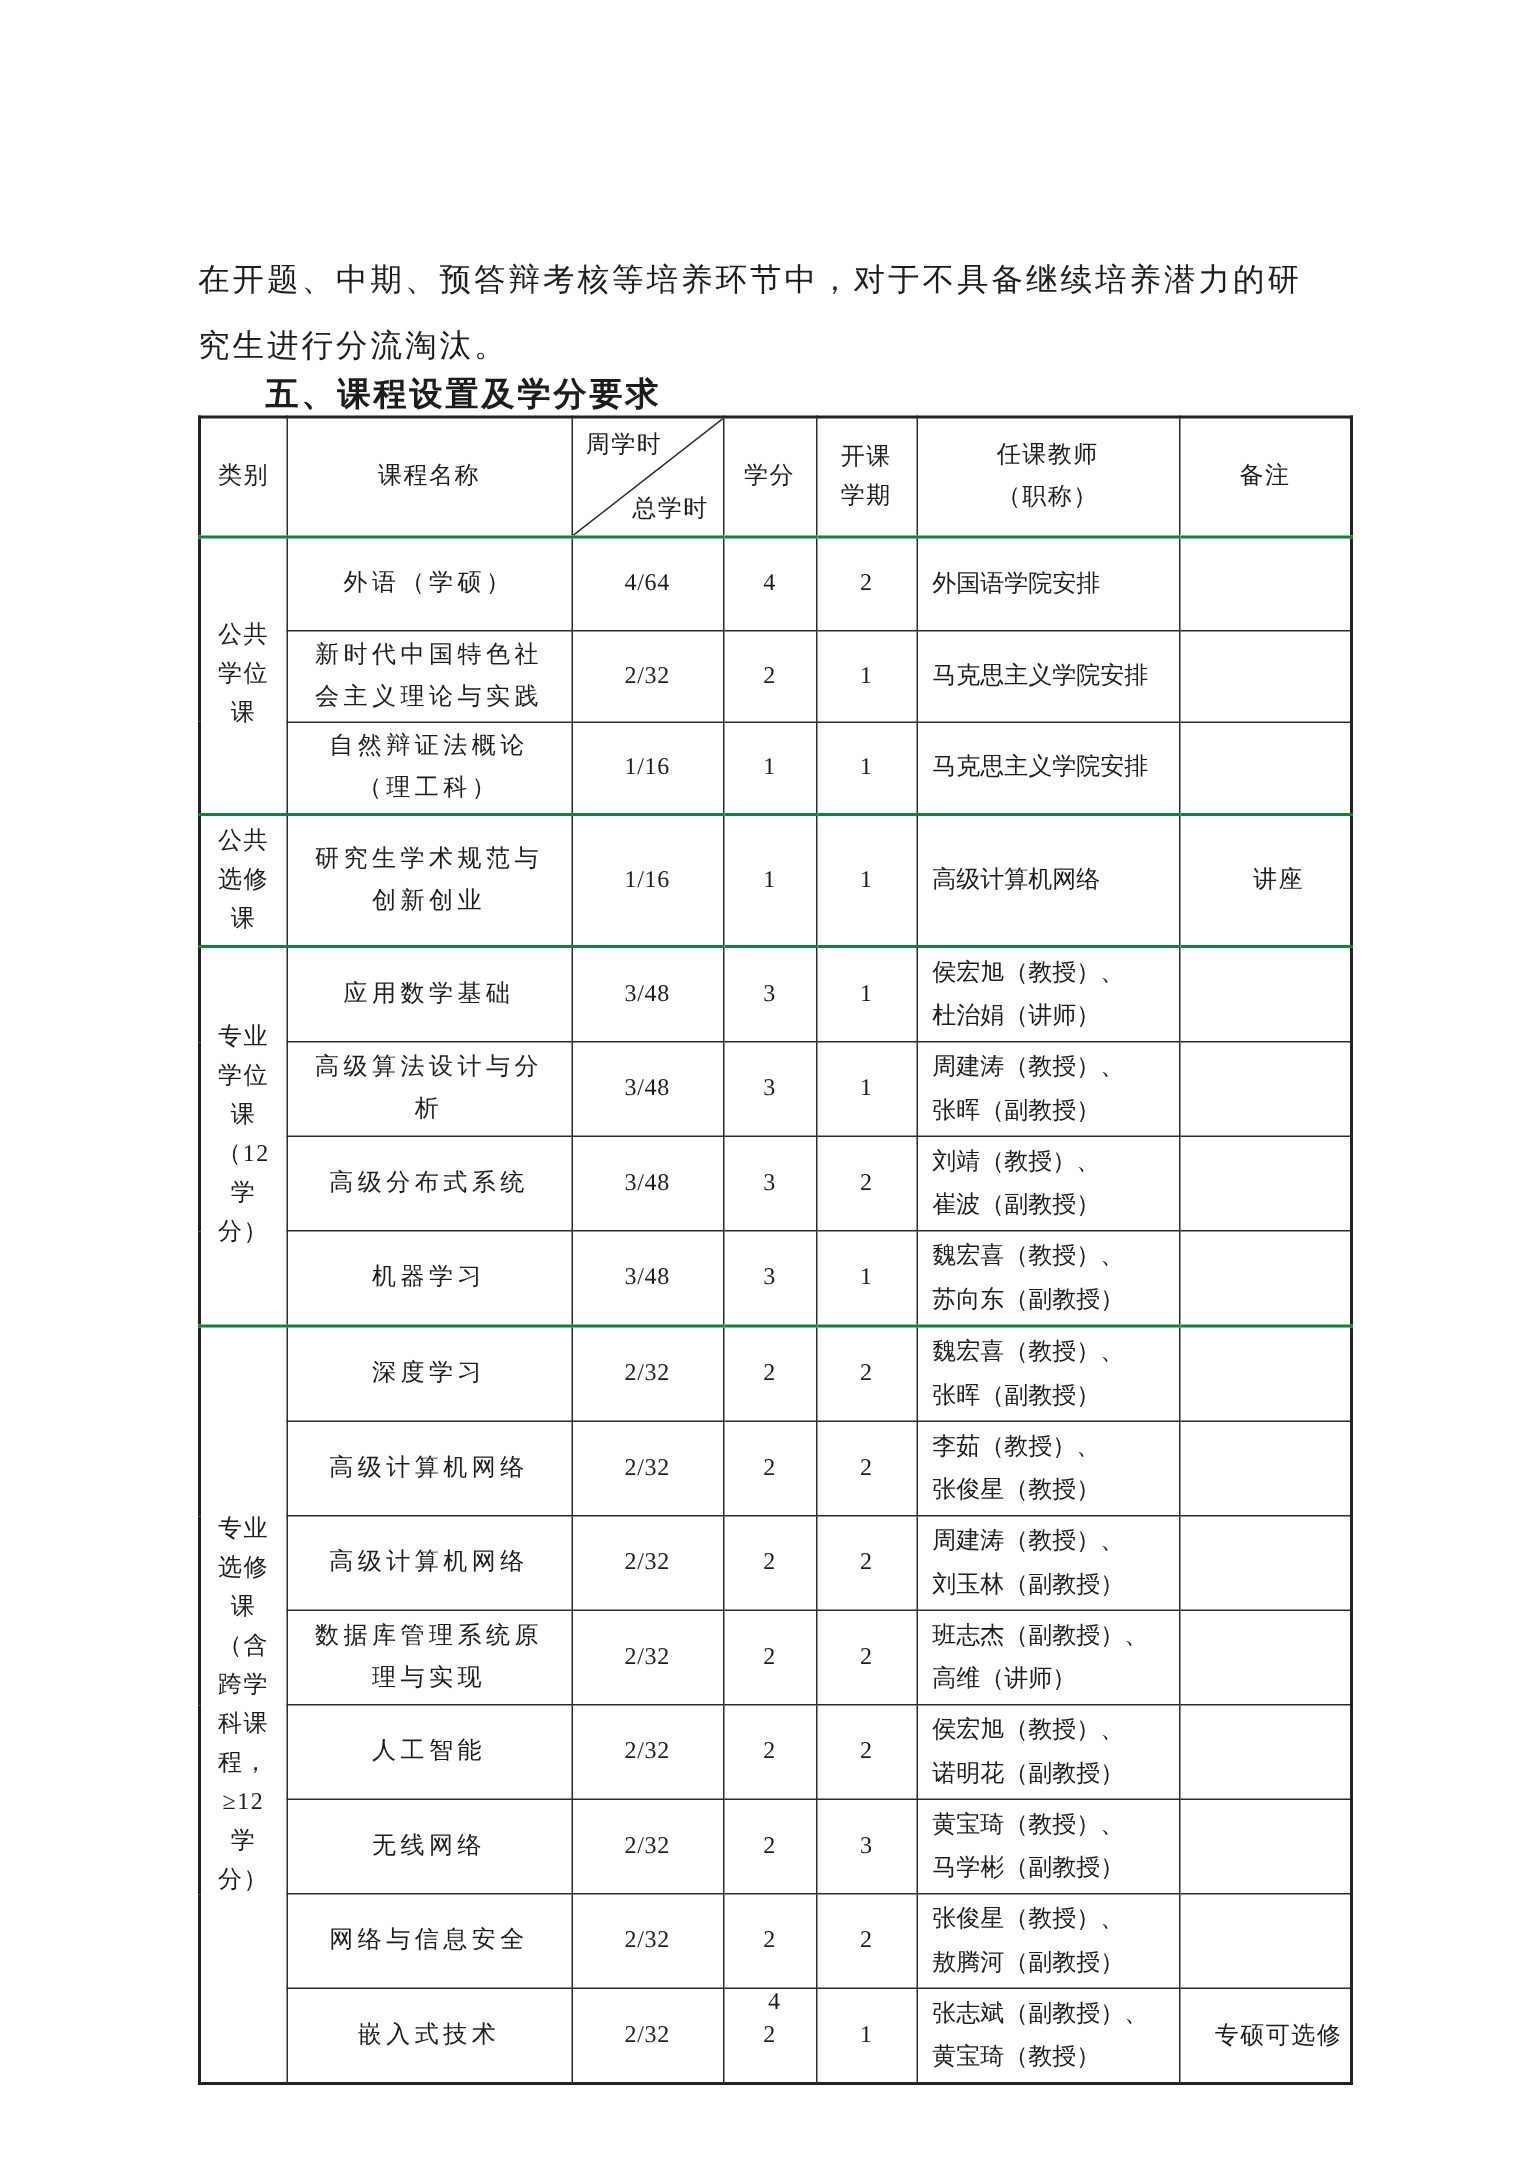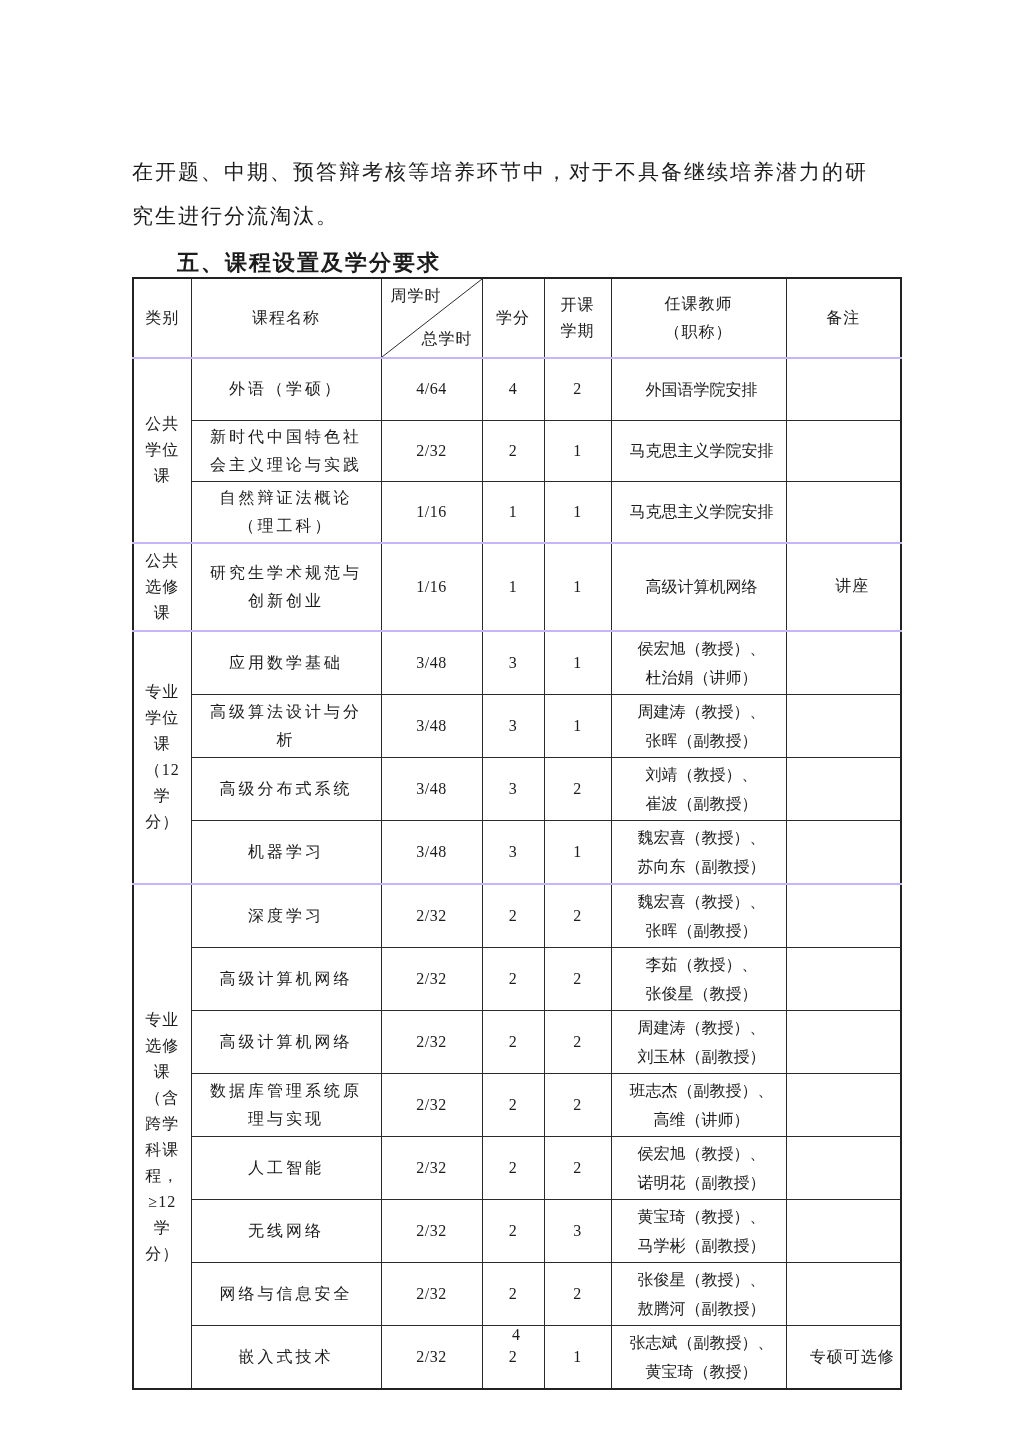--- a/index.html
+++ b/index.html
@@ -9,21 +9,21 @@
   }
   body {
     position: relative;
     width: 1024px;
     height: 1448px;
     font-family: "Liberation Serif", serif;
     color: #1c1c1c;
   }
   .para {
     position: absolute;
-    top: 150px;
+    top: 164px;
     left: 132px;
     width: 772px;
     font-size: 21px;
     line-height: 44px;
     letter-spacing: 2px;
     white-space: pre-line;
     text-align: justify;
     margin: 0;
   }
   .heading {
@@ -46,21 +46,21 @@
     font-size: 16px;
     color: #1c1c1c;
   }
   table.course-table, table.course-table td, table.course-table th {
     border: 1px solid #2b2b2b;
   }
   table.course-table {
     border: 2px solid #222222;
   }
   tr.sec-start > td, tr.sec-start > th {
-    border-top: 2px solid #c4b5fd;
+    border-top: 2px solid #15803d;
   }
   th, td {
     font-weight: normal;
     padding: 2px 4px;
     vertical-align: middle;
     text-align: center;
   }
   tr.header-row {
     height: 80px;
   }
@@ -80,21 +80,21 @@
   }
   td.name {
     white-space: pre-line;
     line-height: 28px;
     letter-spacing: 3px;
   }
   td.num {
     letter-spacing: 0.5px;
   }
   td.teacher {
-    text-align: center;
+    text-align: left;
     white-space: pre-line;
     line-height: 29px;
     padding-left: 10px;
   }
   td.remark {
     text-align: center;
     padding-left: 22px;
     letter-spacing: 1px;
     margin-left: 41px;
   }

